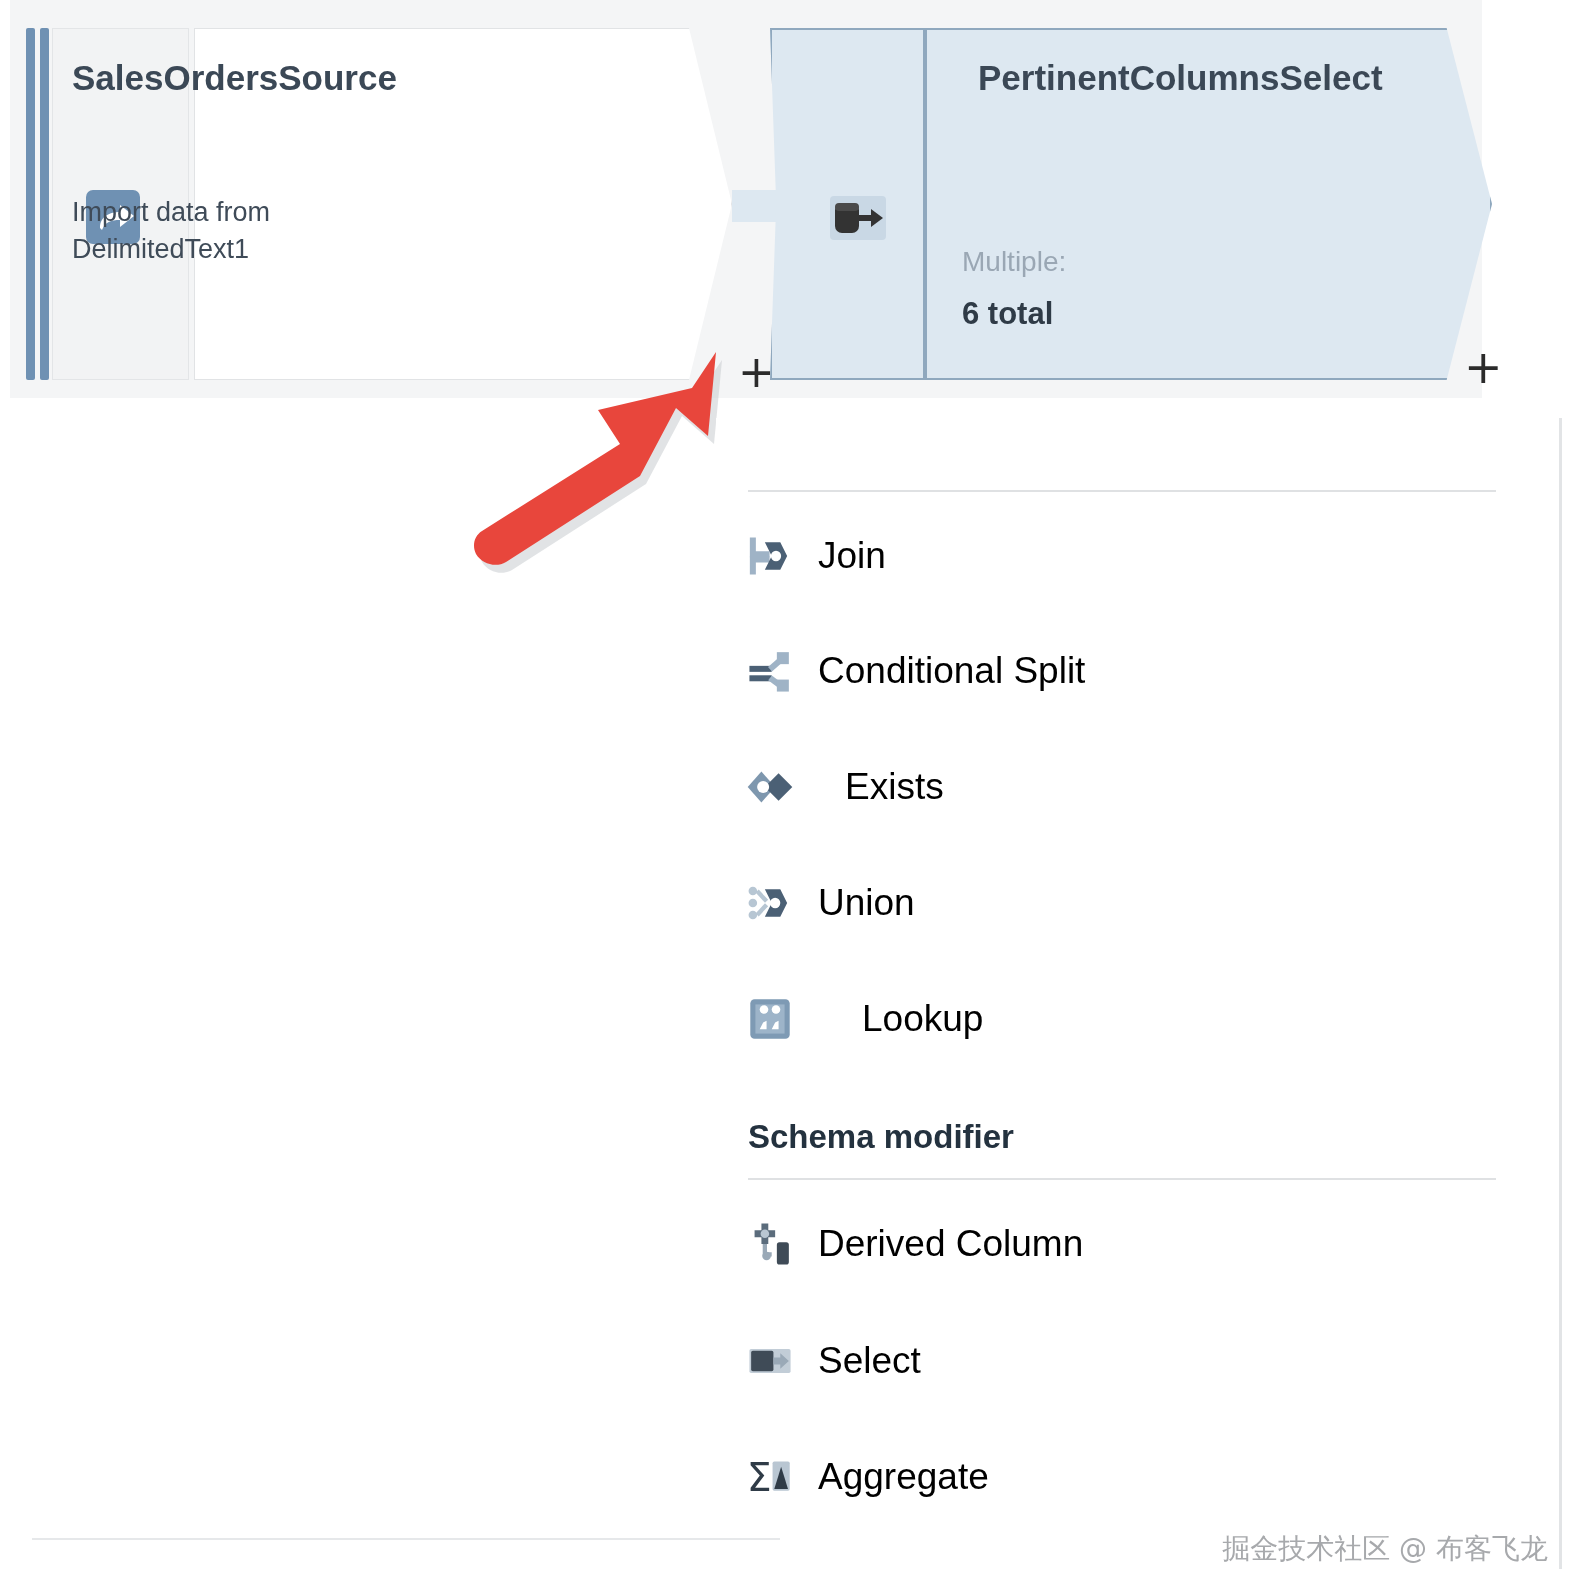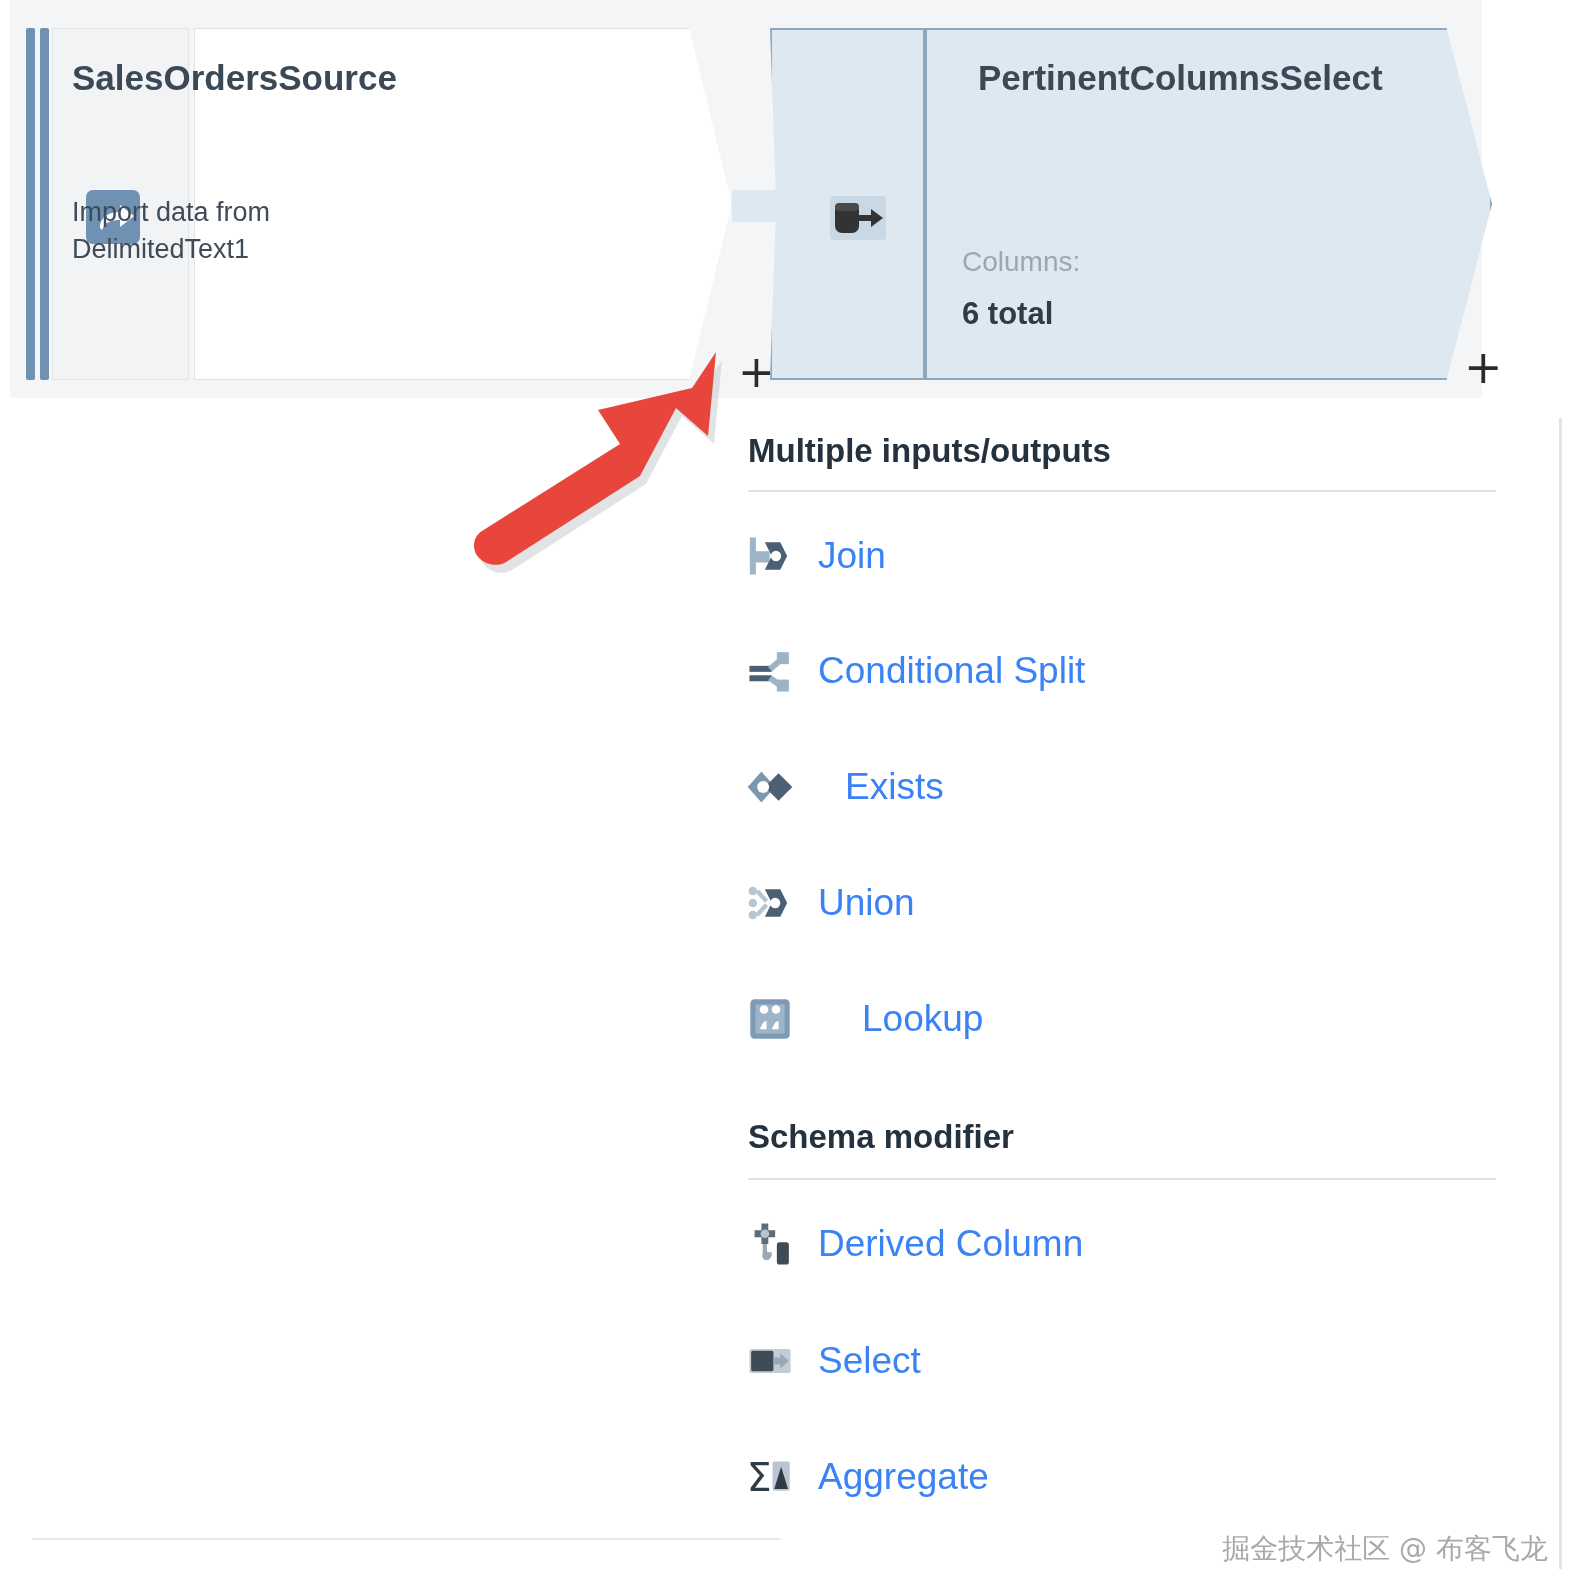--- a/index.html
+++ b/index.html
@@ -235,21 +235,21 @@
     width: 56px;
     height: 56px;
     flex: 0 0 56px;
     display: flex;
     align-items: center;
     justify-content: center;
   }
   .menu-item .mi-label {
     margin-left: 20px;
     font-size: 37px;
-    color: #3b82f6;
+    color: #000000;
     font-weight: 400;
     white-space: nowrap;
   }
   #menu-bottom-rule {
     position: absolute;
     left: 32px;
     top: 1538px;
     width: 748px;
     height: 2px;
     background: #e6e8ea;
@@ -300,38 +300,37 @@
       <svg viewBox="0 0 56 44" width="56" height="44" aria-hidden="true">
         <rect x="0" y="0" width="56" height="44" rx="4" fill="#c9d8e5"></rect>
         <rect x="5" y="7" width="24" height="30" rx="7" fill="#333333"></rect>
         <rect x="5" y="7" width="24" height="8" rx="4" fill="#4a4a4a"></rect>
         <rect x="29" y="19" width="14" height="6" fill="#333333"></rect>
         <path d="M41 13 L53 22 L41 31 Z" fill="#333333"></path>
       </svg>
     </span>
 
     <div class="node-title">PertinentColumnsSelect</div>
-    <div class="meta-label">Columns:</div>
+    <div class="meta-label">Multiple:</div>
     <div class="meta-value">6 total</div>
     <div id="select-plus">+</div>
   </div>
 </div>
 
 <div id="annotation-arrow">
   <svg viewBox="0 0 290 240" width="290" height="240" aria-hidden="true">
     <g transform="translate(6,8)">
       <path d="M6 214 L6 214 C2 206 4 196 12 191 L150 104 L128 70 L222 48 L246 12 L238 96 L206 68 L170 136 L36 222 C26 228 12 224 6 214 Z" fill="#c8ccd0" opacity="0.55"></path>
     </g>
     <path d="M6 214 L6 214 C2 206 4 196 12 191 L150 104 L128 70 L222 48 L246 12 L238 96 L206 68 L170 136 L36 222 C26 228 12 224 6 214 Z" fill="#e8463c"></path>
   </svg>
 </div>
 
 <div id="transform-menu">
 
-  <div class="menu-section-title" style="top:14px;">Multiple inputs/outputs</div>
   <div class="menu-divider" style="top:72px;"></div>
 
   <div class="menu-item" style="top:105px;">
     <span class="mi-icon">
       <svg viewBox="0 0 56 56" width="48" height="48" aria-hidden="true">
         <path d="M8 10 L8 26 L24 26" stroke="#9fb3c6" stroke-width="7" fill="none" stroke-linecap="square"></path>
         <path d="M8 46 L8 32 L24 32" stroke="#9fb3c6" stroke-width="7" fill="none" stroke-linecap="square"></path>
         <path d="M22 12 L40 12 L48 28 L40 44 L22 44 L30 28 Z" fill="#4b6075"></path>
         <circle cx="35" cy="28" r="6" fill="#ffffff"></circle>
       </svg>

